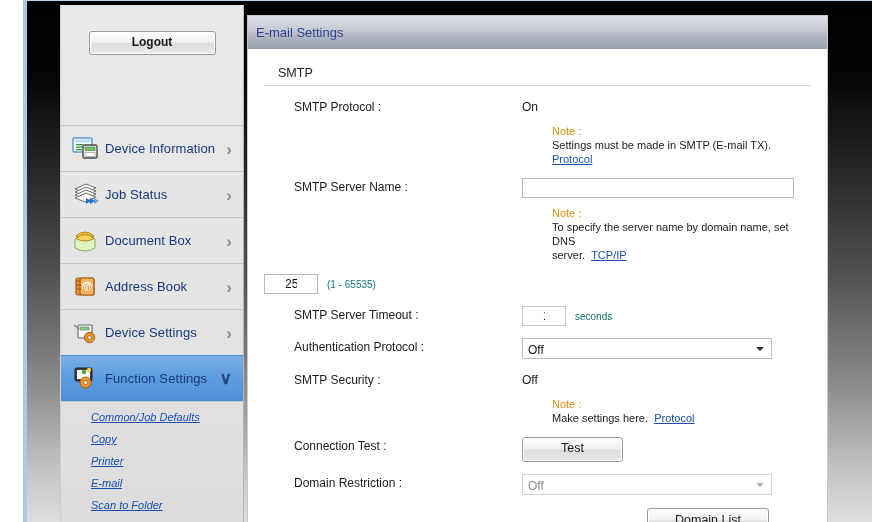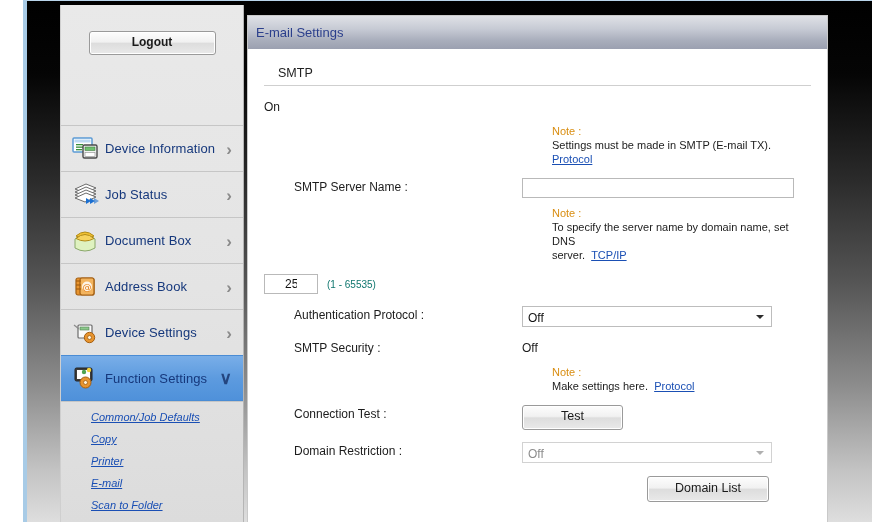--- a/index.html
+++ b/index.html
@@ -408,20 +408,21 @@
 
   <div id="content">
 
     <div id="content-title">E-mail Settings</div>
 
     <div id="panel-body">
 
       <div id="section-title">SMTP</div>
 
       <div class="row">
+        <div class="lbl">SMTP Protocol :</div>
         <div class="val">On</div>
       </div>
 
       <div class="note">
         <div><span class="note-head">Note :</span></div>
         <div>Settings must be made in SMTP (E-mail TX).</div>
         <div><a>Protocol</a></div>
       </div>
 
       <div class="row">
@@ -439,20 +440,26 @@
           &nbsp;<a>TCP/IP</a>
         </div>
       </div>
 
       <div class="row">
         <div class="val">
           <input class="txt" id="smtp-port" type="text" value="25" style=""><span class="inline-after">(1 - 65535)</span>
         </div>
       </div>
 
+      <div class="row">
+        <div class="lbl">SMTP Server Timeout :</div>
+        <div class="val">
+          <input class="txt" id="smtp-timeout" type="text" value="10" style=""><span class="inline-after">seconds</span>
+        </div>
+      </div>
 
       <div class="row">
         <div class="lbl">Authentication Protocol :</div>
         <div class="val">
           <div class="sel">
             <span>Off</span>
             <span class="arrow"></span>
           </div>
         </div>
       </div>

